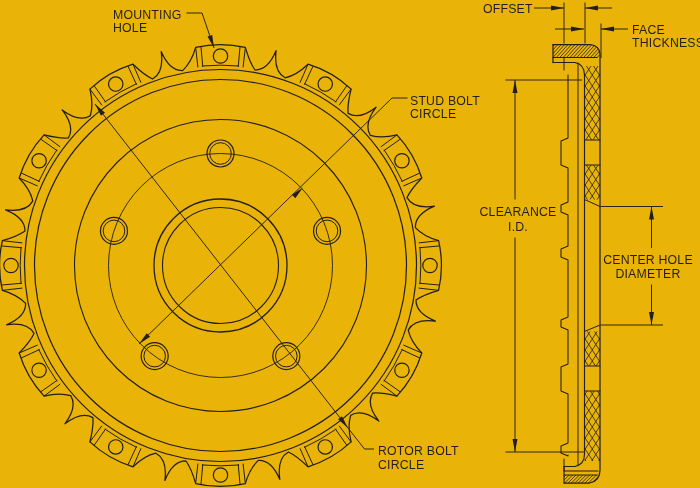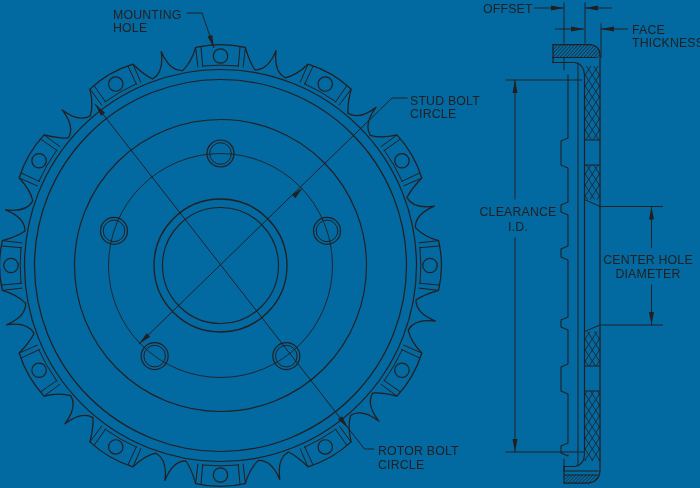--- a/index.html
+++ b/index.html
@@ -1,16 +1,16 @@
 <!DOCTYPE html>
 <html><head>
 <meta charset="utf-8">
 <style>
   html,body{margin:0;padding:0;background:#ffffff;}
-  #stage{position:relative;width:700px;height:488px;background:#0369a1;overflow:hidden;}
+  #stage{position:relative;width:700px;height:488px;background:#eab308;overflow:hidden;}
   svg{display:block;}
   svg text{font-family:"Liberation Sans",sans-serif;font-size:12.3px;fill:#231f20;letter-spacing:.2px;}
   .dim{fill:none;stroke:#231f20;stroke-width:0.95;stroke-linecap:butt;}
   .hatch{stroke:#231f20;stroke-width:0.8;}
   .arrow{fill:#231f20;stroke:none;}
 </style>
 </head>
 <body>
 
 <div id="stage">

